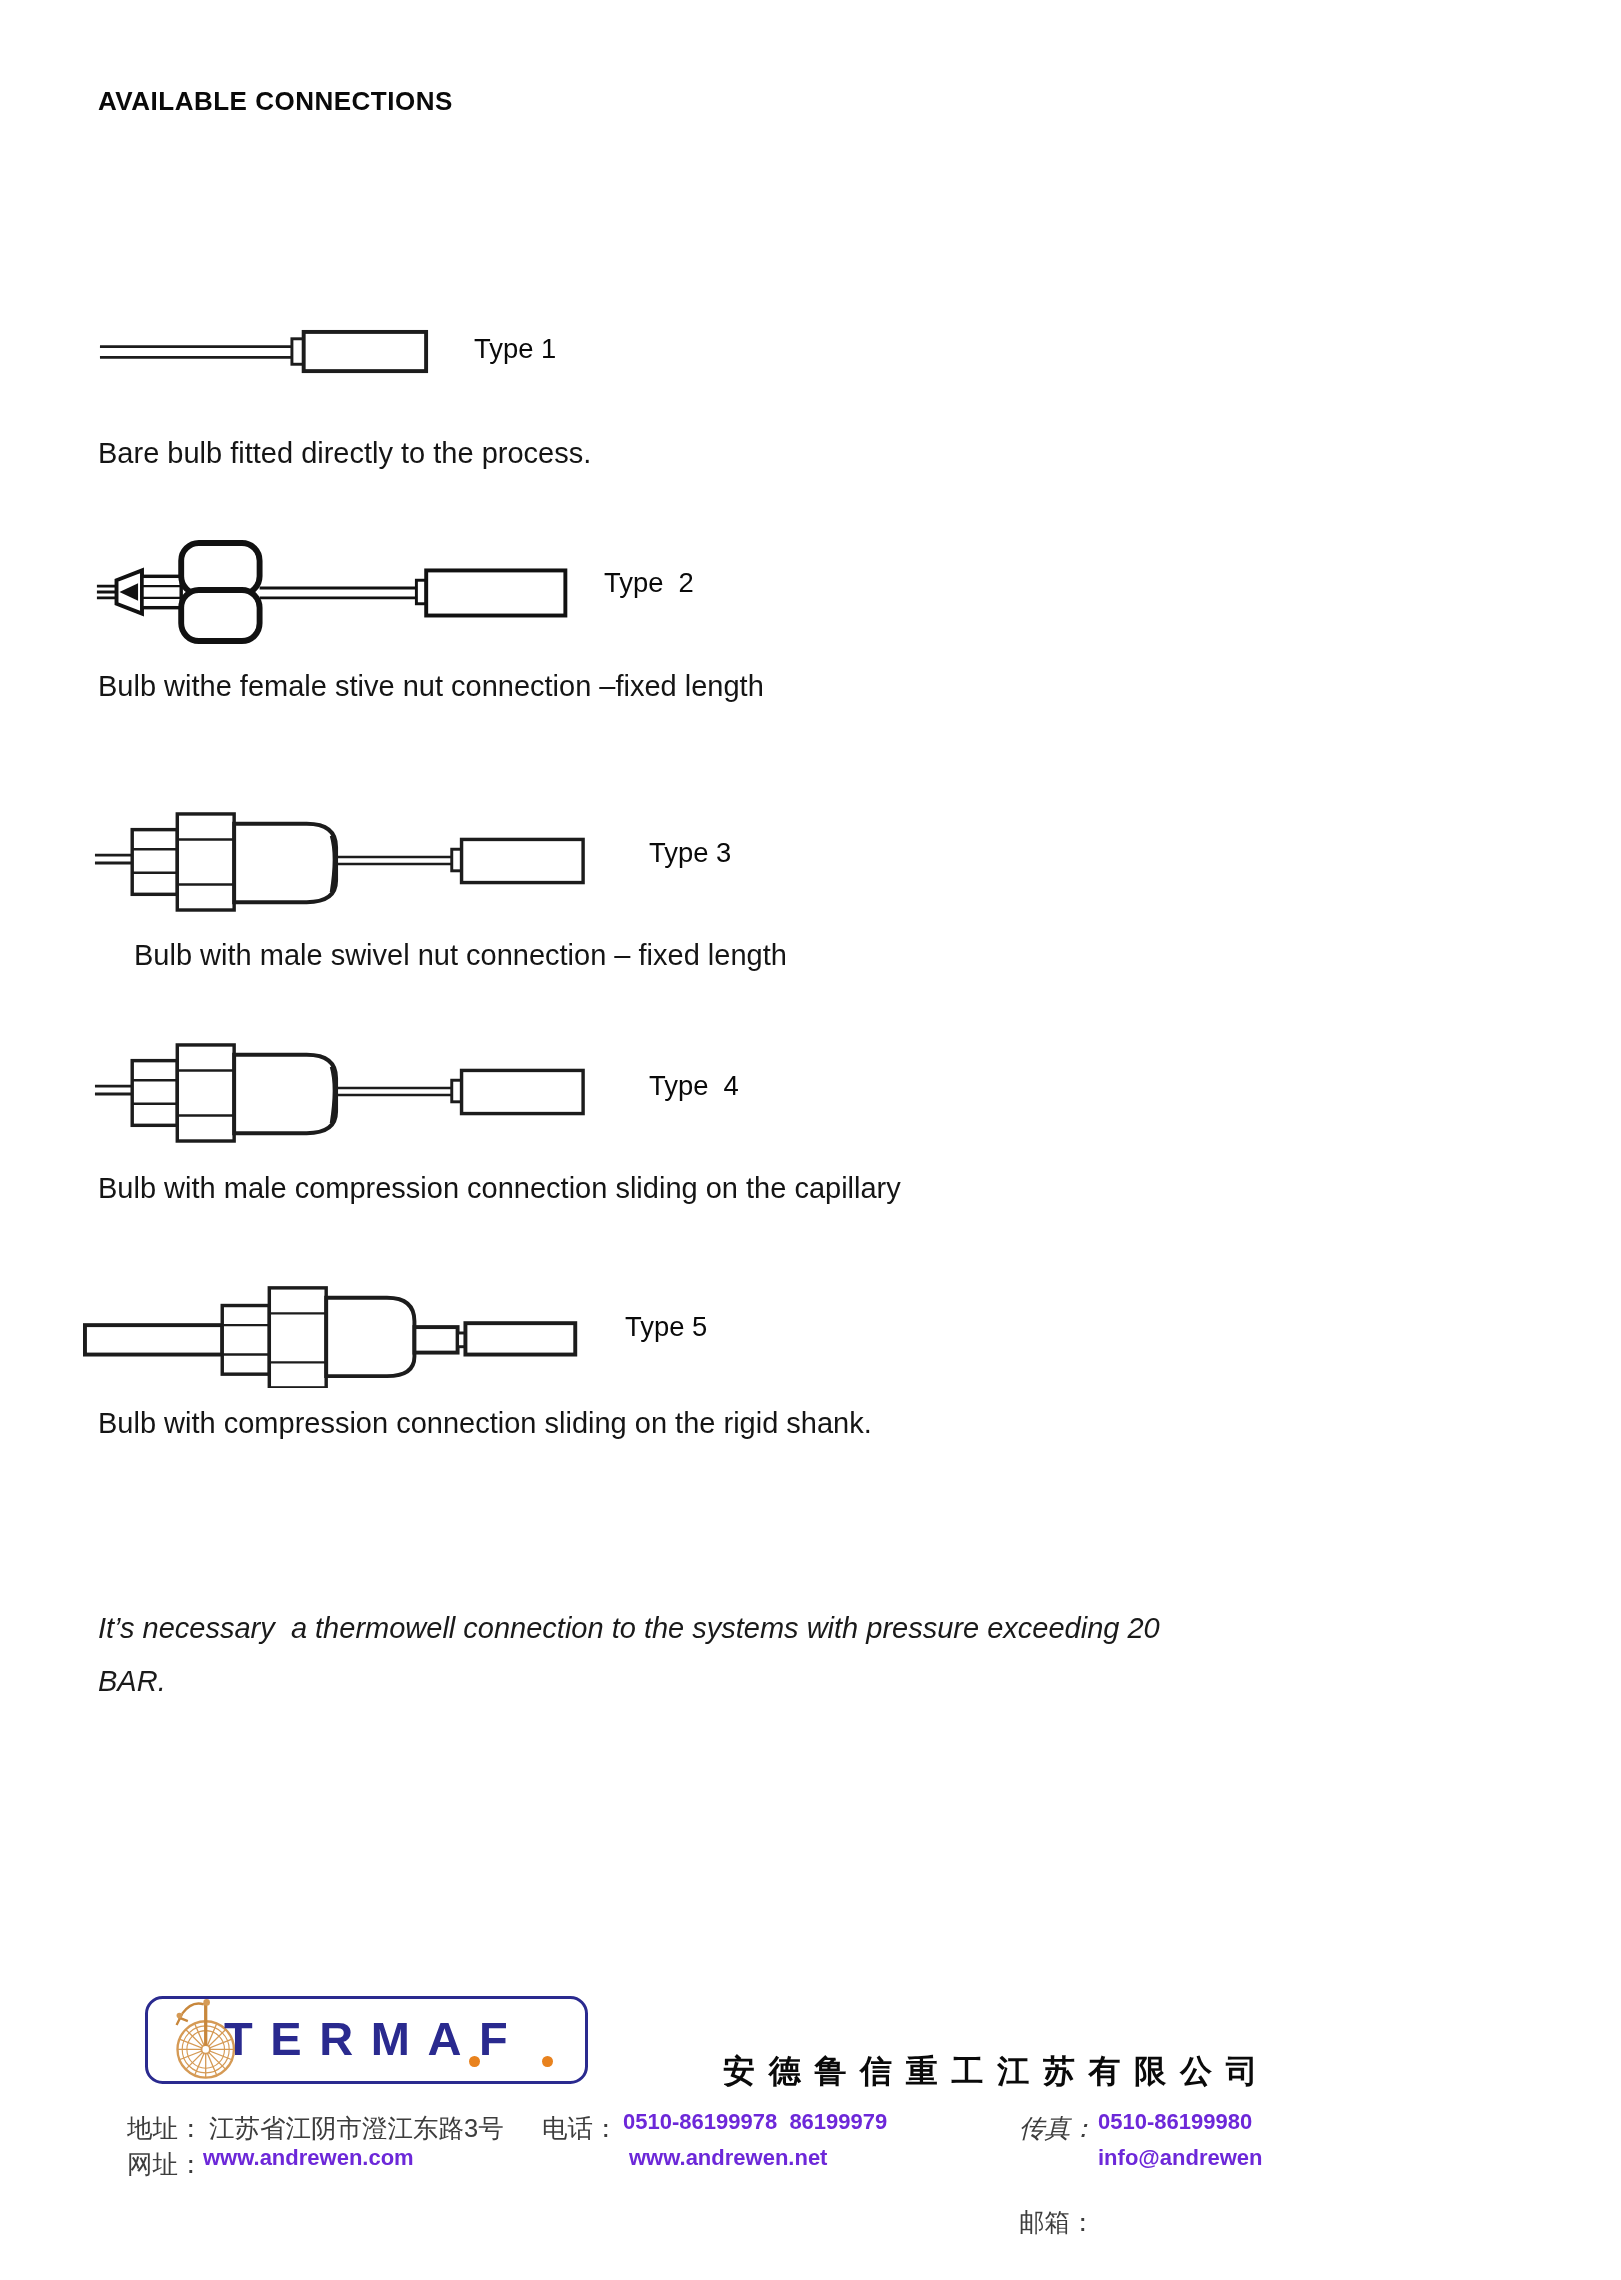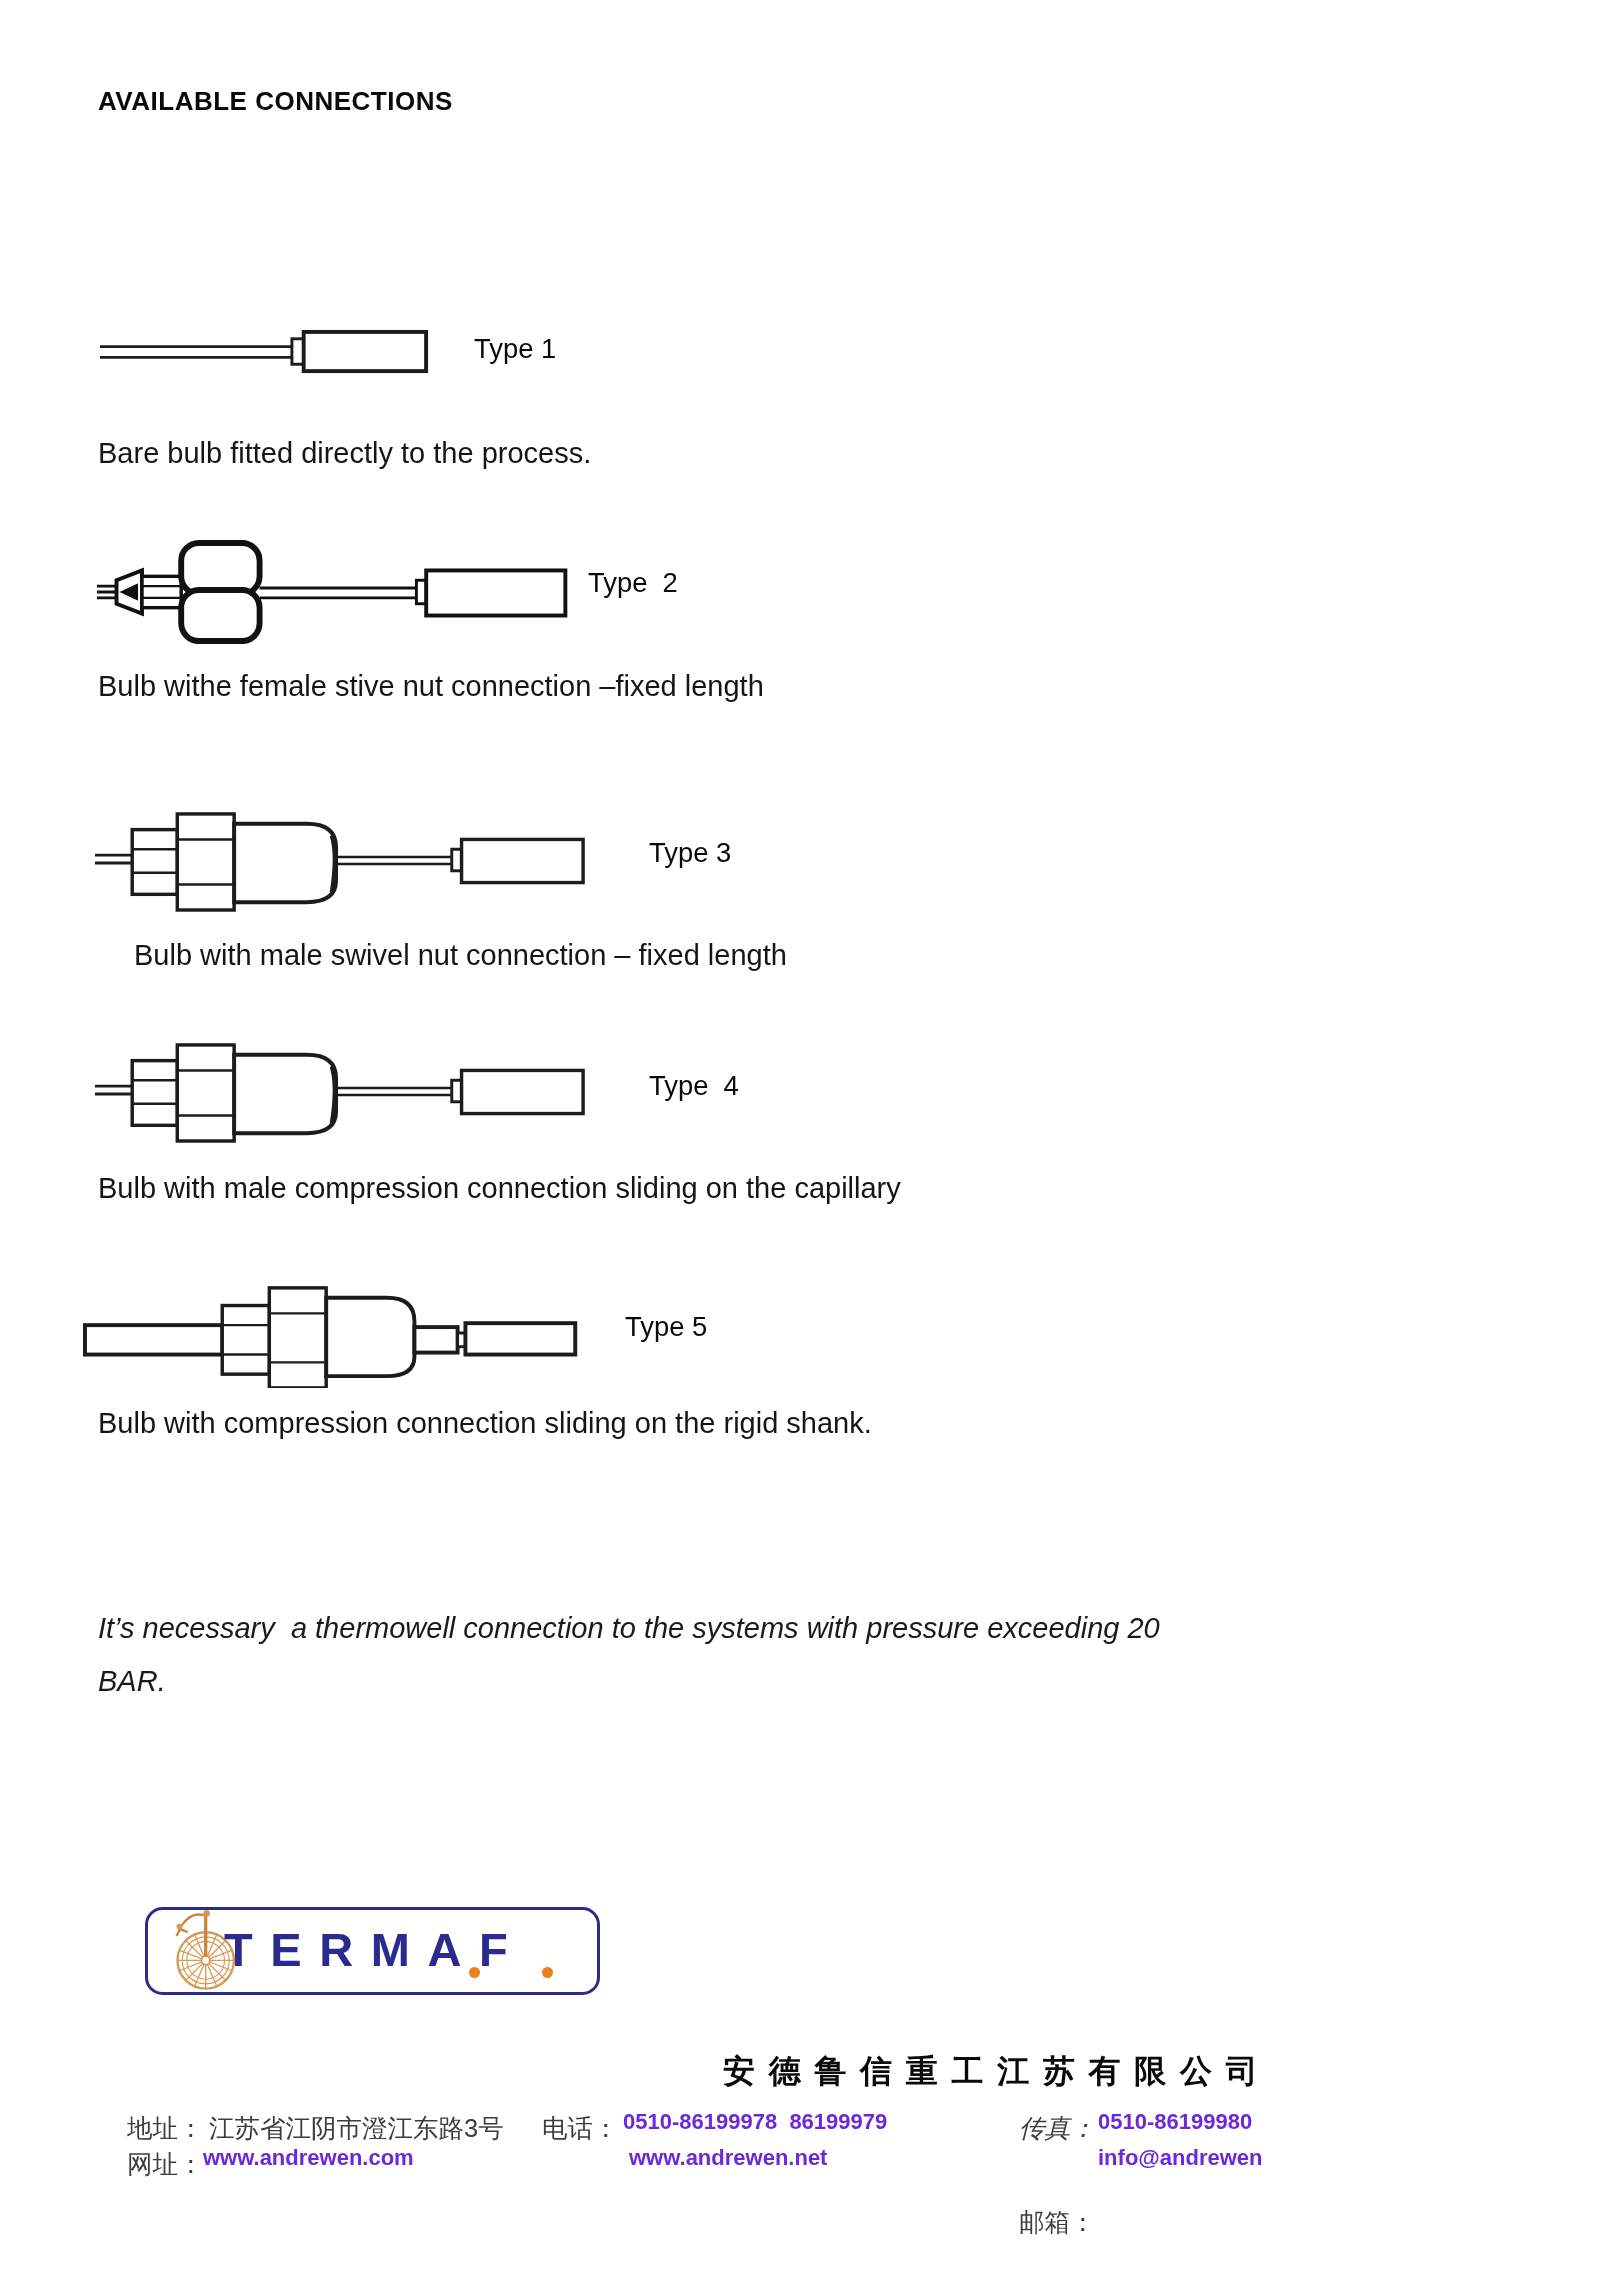--- a/index.html
+++ b/index.html
@@ -71,21 +71,21 @@
       <polygon points="27,56 46,47 46,65" fill="#111" stroke="none"></polygon>
       <rect x="50" y="40" width="40" height="32" stroke-width="3.5" fill="#fff"></rect>
       <path d="M50 50 H90 M50 62 H90" stroke-width="2.5"></path>
       <rect x="90" y="6" width="80" height="52" rx="18" stroke-width="6" fill="#fff"></rect>
       <rect x="90" y="54" width="80" height="52" rx="18" stroke-width="6" fill="#fff"></rect>
       <path d="M170 52 H330 M170 62 H330" stroke-width="3"></path>
       <rect x="330" y="44" width="10" height="24" stroke-width="3" fill="#fff"></rect>
       <rect x="340" y="34" width="142" height="46" stroke-width="4" fill="#fff"></rect>
     </g>
   </svg>
-  <div class="abs type-label" style="left:588px;top:567px;">Type  2</div>
+  <div class="abs type-label" style="left:604px;top:567px;">Type  2</div>
   <div class="abs desc" style="left:98px;top:670px;">Bulb withe female stive nut connection –fixed length</div>
 
   <svg class="abs diagram" style="left:93px;top:806px;" width="495" height="110" viewBox="0 0 505 112">
     <g fill="none" stroke="#1c1c1c">
       <path d="M2 50 H40 M2 58 H40" stroke-width="3"></path>
       <rect x="40" y="24" width="46" height="66" stroke-width="3.5" fill="#fff"></rect>
       <path d="M40 44 H86 M40 68 H86" stroke-width="2.5"></path>
       <rect x="86" y="8" width="58" height="98" stroke-width="3.5" fill="#fff"></rect>
       <path d="M86 34 H144 M86 80 H144" stroke-width="2.5"></path>
       <path d="M144 18 H218 Q248 18 248 42 V76 Q248 98 218 98 H144 Z" stroke-width="4" fill="#fff"></path>
@@ -129,21 +129,21 @@
     </g>
   </svg>
   <div class="abs type-label" style="left:625px;top:1311px;">Type 5</div>
   <div class="abs desc" style="left:98px;top:1407px;">Bulb with compression connection sliding on the rigid shank.</div>
 
   <div class="abs" style="left:98px;top:1602px;">
     <div class="note-line">It’s necessary  a thermowell connection to the systems with pressure exceeding 20</div>
     <div class="note-line">BAR.</div>
   </div>
 
-  <div class="abs logo-box" style="left:145px;top:1907px;padding-left:12px;">
+  <div class="abs logo-box" style="left:145px;top:1996px;">
     <svg class="abs" style="left:5.9px;top:-5.9px;" width="94" height="94" viewBox="0 0 100 100">
       <g fill="none" stroke="#d59a55">
         <circle cx="55" cy="60" r="30" stroke-width="2.5"></circle>
         <circle cx="55" cy="60" r="25" stroke-width="1.2"></circle>
         <circle cx="55" cy="60" r="20" stroke-width="1.2"></circle>
         <g stroke-width="1.4">
           <path d="M55 30 V90 M25 60 H85 M34 39 L76 81 M76 39 L34 81 M43 32 L67 88 M67 32 L43 88 M27 49 L83 71 M83 49 L27 71"></path>
         </g>
         <circle cx="55" cy="60" r="4.5" fill="#fff" stroke-width="2"></circle>
         <path d="M55 56 V10" stroke="#c8873c" stroke-width="3.5"></path>

